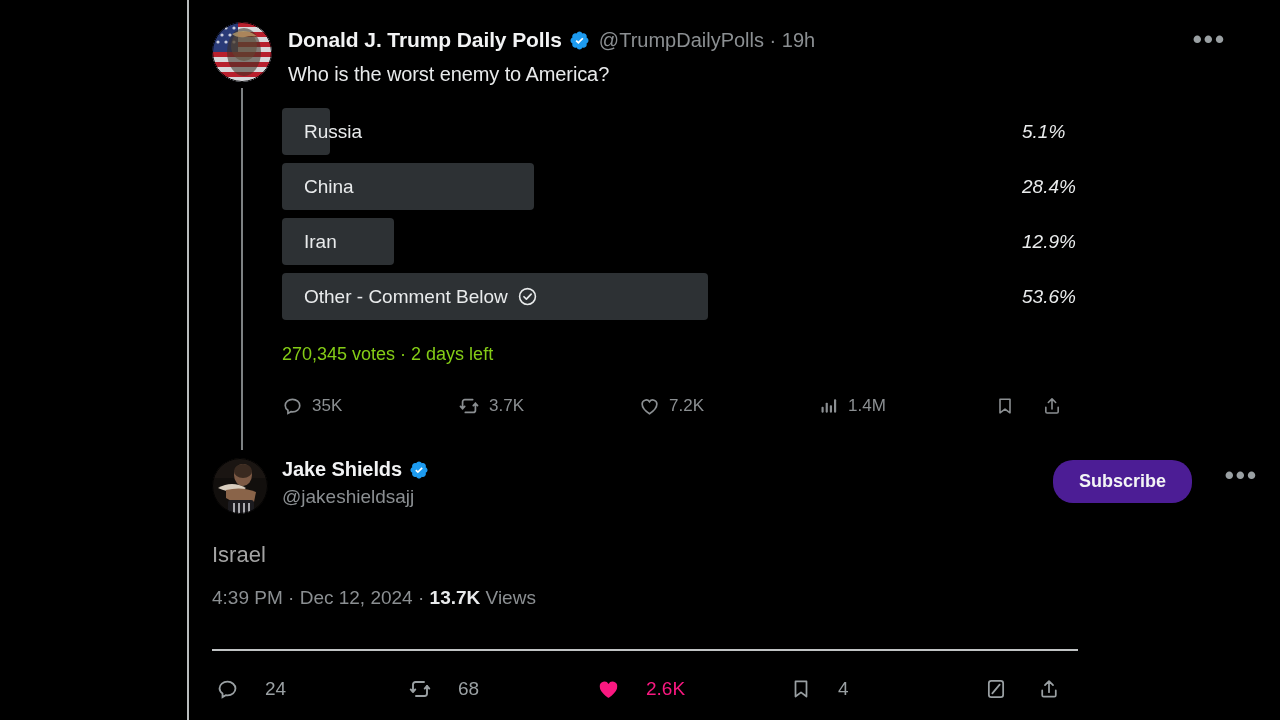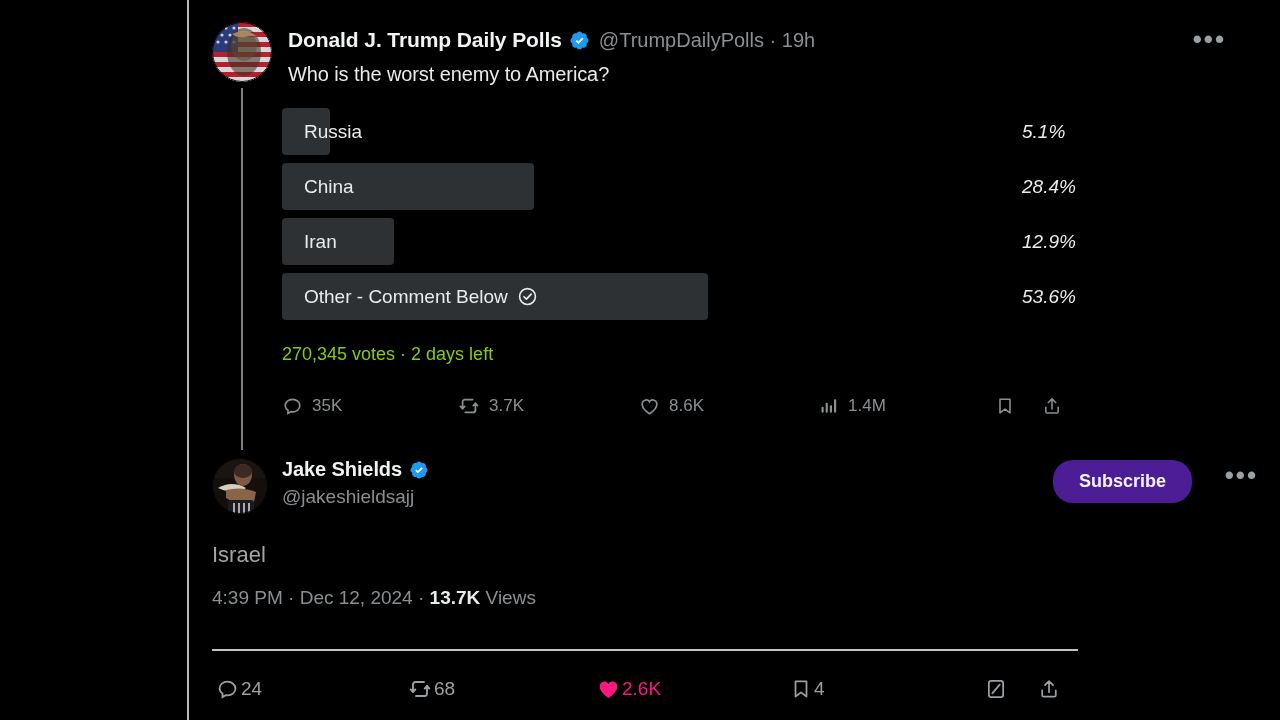--- a/index.html
+++ b/index.html
@@ -270,21 +270,21 @@
     left: 22px;
     top: 225px;
     width: 866px;
     height: 34px;
   }
   .act2 {
     position: absolute;
     top: 0;
     display: flex;
     align-items: center;
-    gap: 2px;
+    gap: 26px;
     color: #9aa0a3;
     font-size: 19px;
     height: 32px;
   }
   .act2 svg { display: block; }
   .liked { color: #f91880; }
 </style>
 </head>
 <body>
 
@@ -414,21 +414,21 @@
             </svg>
           </span>
           <span>3.7K</span>
         </div>
         <div class="act" style="left:357px">
           <span>
             <svg width="21" height="21" viewBox="0 0 24 24">
                 <path fill="none" stroke="#8b8f92" stroke-width="1.9" d="M12 20.2S3.6 15 3.6 9.2A4.6 4.6 0 0 1 12 6.6a4.6 4.6 0 0 1 8.4 2.6c0 5.8-8.4 11-8.4 11z"></path>
               </svg>
           </span>
-          <span>8.6K</span>
+          <span>7.2K</span>
         </div>
         <div class="act" style="left:537px">
           <span>
             <svg width="20" height="20" viewBox="0 0 24 24">
               <g fill="#8b8f92">
                 <rect x="3" y="13" width="2.6" height="7" rx="1"></rect>
                 <rect x="8" y="8" width="2.6" height="12" rx="1"></rect>
                 <rect x="13" y="11" width="2.6" height="9" rx="1"></rect>
                 <rect x="18" y="4" width="2.6" height="16" rx="1"></rect>
               </g>

